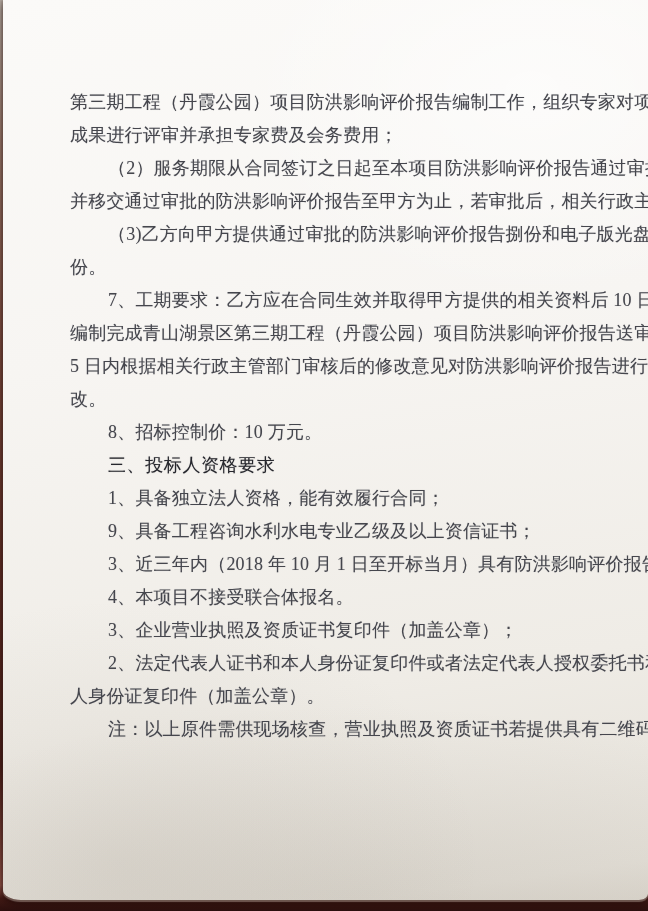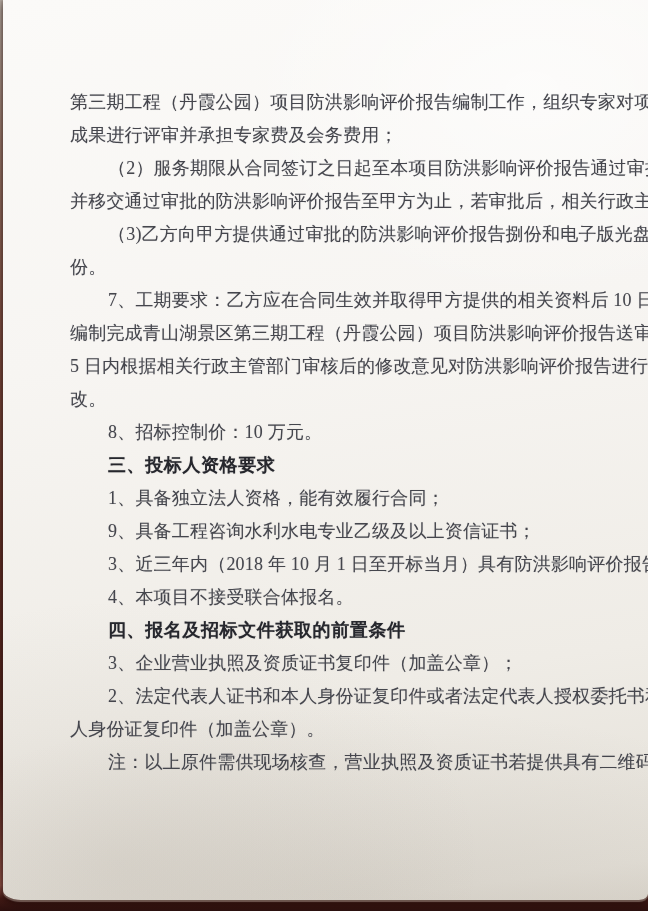--- a/index.html
+++ b/index.html
@@ -57,21 +57,21 @@
     font-size: 18px;
     letter-spacing: 0.2px;
     white-space: nowrap;
     color: #45464d;
     text-shadow: 0 0 1px rgba(90,90,100,0.28);
   }
 
   .line.indent { padding-left: 38px; }
 
   .line.bold {
-    font-weight: bold;
+    font-weight: normal;
     color: #26272d;
     letter-spacing: 0.6px;
     text-shadow: 0 0 1px rgba(40,40,48,0.35);
   }
 </style>
 </head>
 <body>
 
 <div class="desk">
   <div class="paper">
@@ -85,20 +85,19 @@
       <div class="line indent">7、工期要求：乙方应在合同生效并取得甲方提供的相关资料后 10 日内</div>
       <div class="line">编制完成青山湖景区第三期工程（丹霞公园）项目防洪影响评价报告送审稿，</div>
       <div class="line">5 日内根据相关行政主管部门审核后的修改意见对防洪影响评价报告进行修</div>
       <div class="line">改。</div>
       <div class="line indent">8、招标控制价：10 万元。</div>
       <div class="line indent bold">三、投标人资格要求</div>
       <div class="line indent">1、具备独立法人资格，能有效履行合同；</div>
       <div class="line indent">9、具备工程咨询水利水电专业乙级及以上资信证书；</div>
       <div class="line indent">3、近三年内（2018 年 10 月 1 日至开标当月）具有防洪影响评价报告编</div>
       <div class="line indent">4、本项目不接受联合体报名。</div>
-      <div class="line indent bold">四、报名及招标文件获取的前置条件</div>
       <div class="line indent">3、企业营业执照及资质证书复印件（加盖公章）；</div>
       <div class="line indent">2、法定代表人证书和本人身份证复印件或者法定代表人授权委托书和本</div>
       <div class="line">人身份证复印件（加盖公章）。</div>
       <div class="line indent">注：以上原件需供现场核查，营业执照及资质证书若提供具有二维码的</div>
     </div>
   </div>
 </div>
 
 </body></html>

